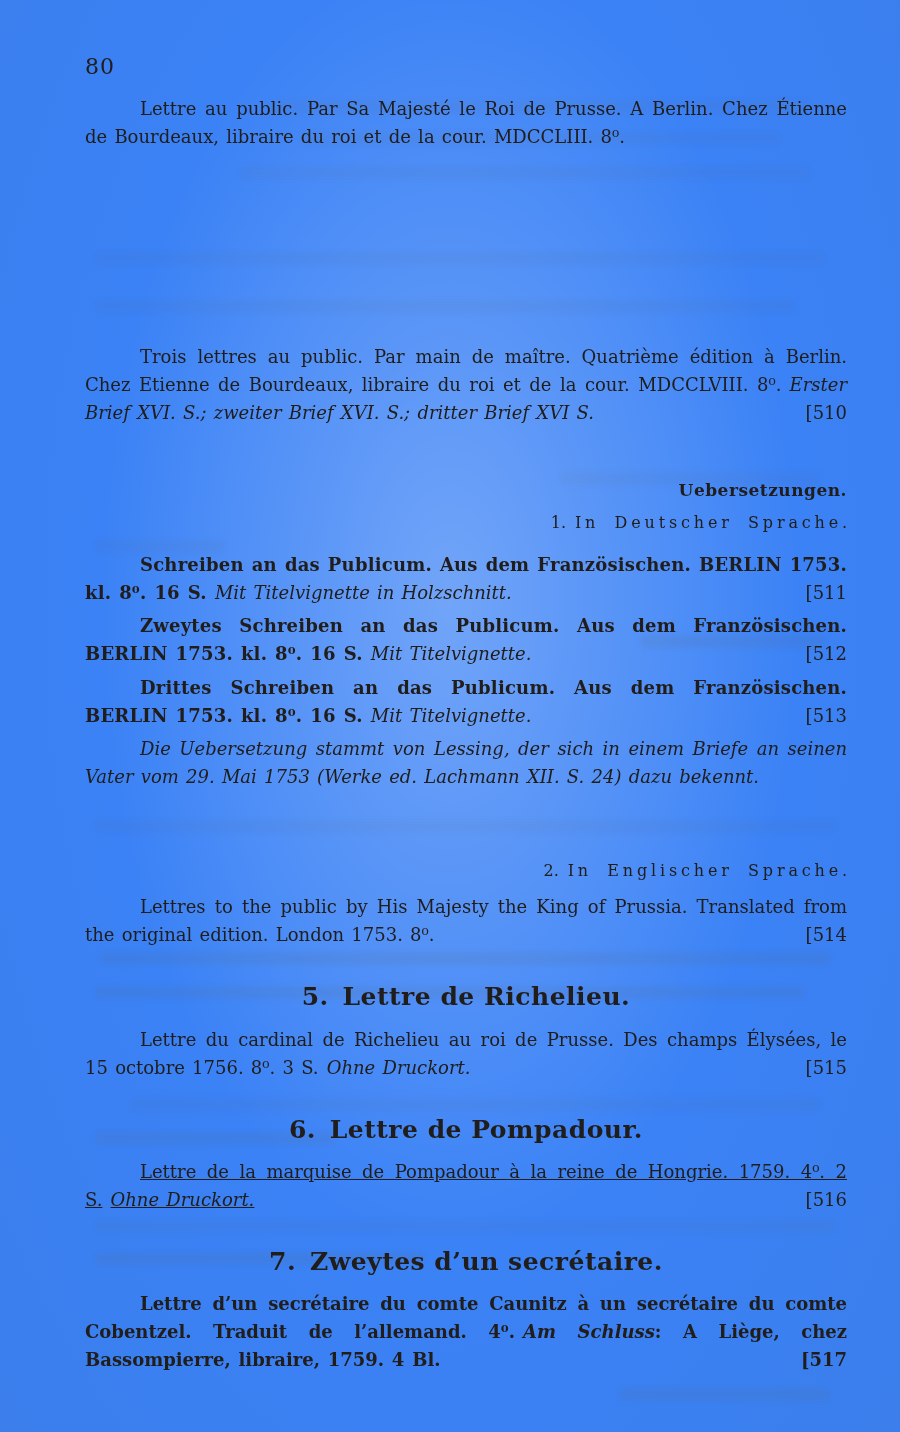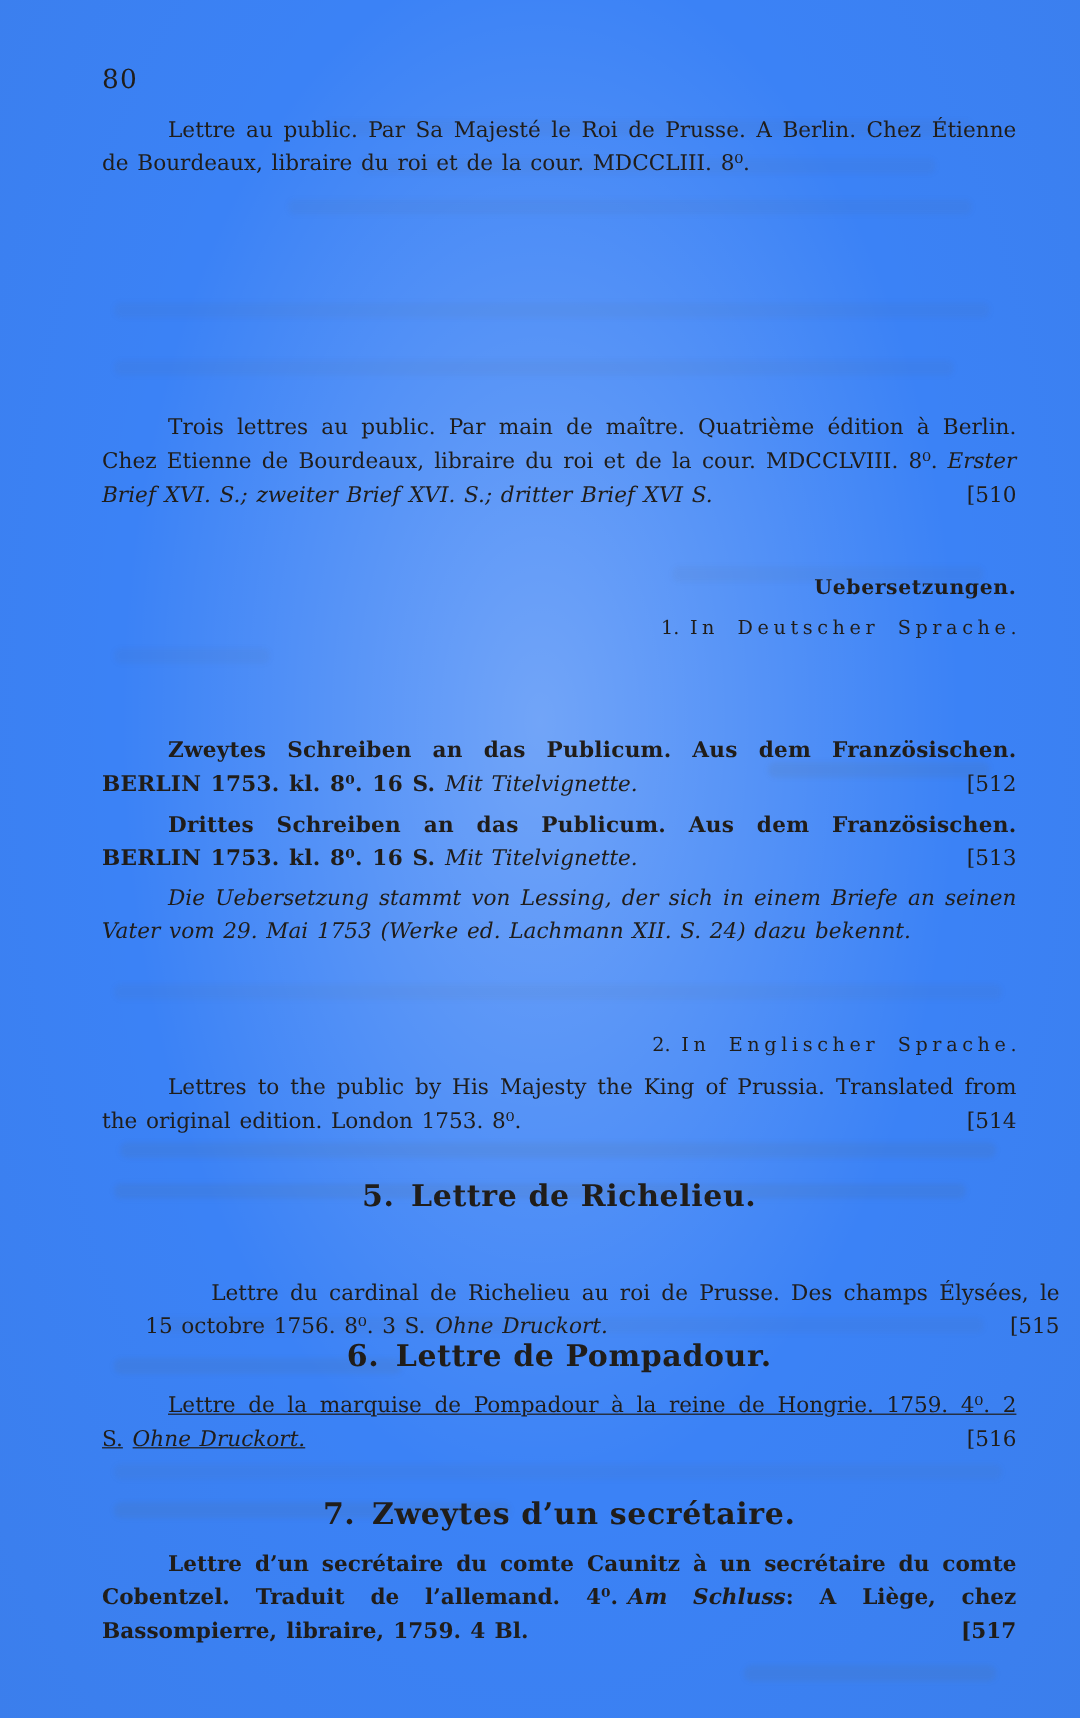--- a/index.html
+++ b/index.html
@@ -91,20 +91,24 @@
 
   <p class="entry block" style="top:343px;">
     <span class="rm">Trois lettres au public. Par main de maître. Quatrième édition à Berlin. Chez Etienne de Bourdeaux, libraire du roi et de la cour. MDCCLVIII. 8⁰.</span><span class="it">Erster Brief XVI. S.; zweiter Brief XVI. S.; dritter Brief XVI S.</span>
     <span class="ref">[510</span>
   </p>
 
   <h4 class="h-small block" style="top:480px;text-align:right;">Uebersetzungen.</h4>
 
   <h3 class="h-sperr block" style="top:509px;"><span>1.</span><span class="sperr">In Deutscher Sprache.</span></h3>
 
+  <p class="entry block" style="top:551px;">
+    <span class="fraktur">Schreiben an das Publicum. Aus dem Französischen. BERLIN 1753. kl. 8⁰. 16 S.</span><span class="it">Mit Titelvignette in Holzschnitt.</span>
+    <span class="ref">[511</span>
+  </p>
 
   <p class="entry block" style="top:612px;">
     <span class="fraktur">Zweytes Schreiben an das Publicum. Aus dem Französischen. BERLIN 1753. kl. 8⁰. 16 S.</span><span class="it">Mit Titelvignette.</span>
     <span class="ref">[512</span>
   </p>
 
   <p class="entry block" style="top:674px;">
     <span class="fraktur">Drittes Schreiben an das Publicum. Aus dem Französischen. BERLIN 1753. kl. 8⁰. 16 S.</span><span class="it">Mit Titelvignette.</span>
     <span class="ref">[513</span>
   </p>
@@ -115,21 +119,21 @@
 
   <h3 class="h-sperr block" style="top:857px;"><span>2.</span><span class="sperr">In Englischer Sprache.</span></h3>
 
   <p class="entry block" style="top:893px;">
     <span class="rm">Lettres to the public by His Majesty the King of Prussia. Translated from the original edition. London 1753. 8⁰.</span>
     <span class="ref">[514</span>
   </p>
 
   <h2 class="h-chap block" style="top:982px;"><span>5.</span><span class="titlegap">Lettre de Richelieu.</span></h2>
 
-  <p class="entry block" style="top:1064px;margin-left:36px;">
+  <p class="entry block" style="top:1026px;">
     <span class="rm">Lettre du cardinal de Richelieu au roi de Prusse. Des champs Élysées, le 15 octobre 1756. 8⁰. 3 S.</span><span class="it">Ohne Druckort.</span>
     <span class="ref">[515</span>
   </p>
 
   <h2 class="h-chap block" style="top:1115px;"><span>6.</span><span class="titlegap">Lettre de Pompadour.</span></h2>
 
   <p class="entry block" style="top:1158px;text-decoration:underline;">
     <span class="rm">Lettre de la marquise de Pompadour à la reine de Hongrie. 1759. 4⁰. 2 S.</span><span class="it">Ohne Druckort.</span>
     <span class="ref">[516</span>
   </p>

